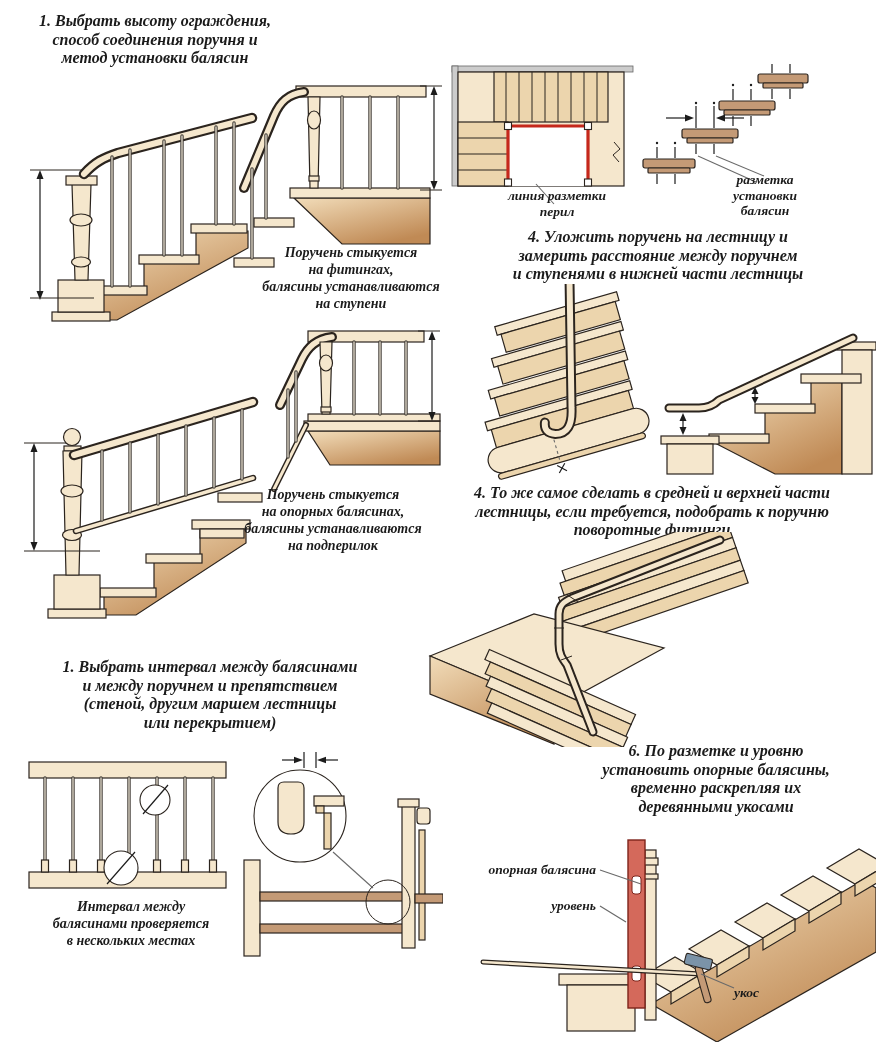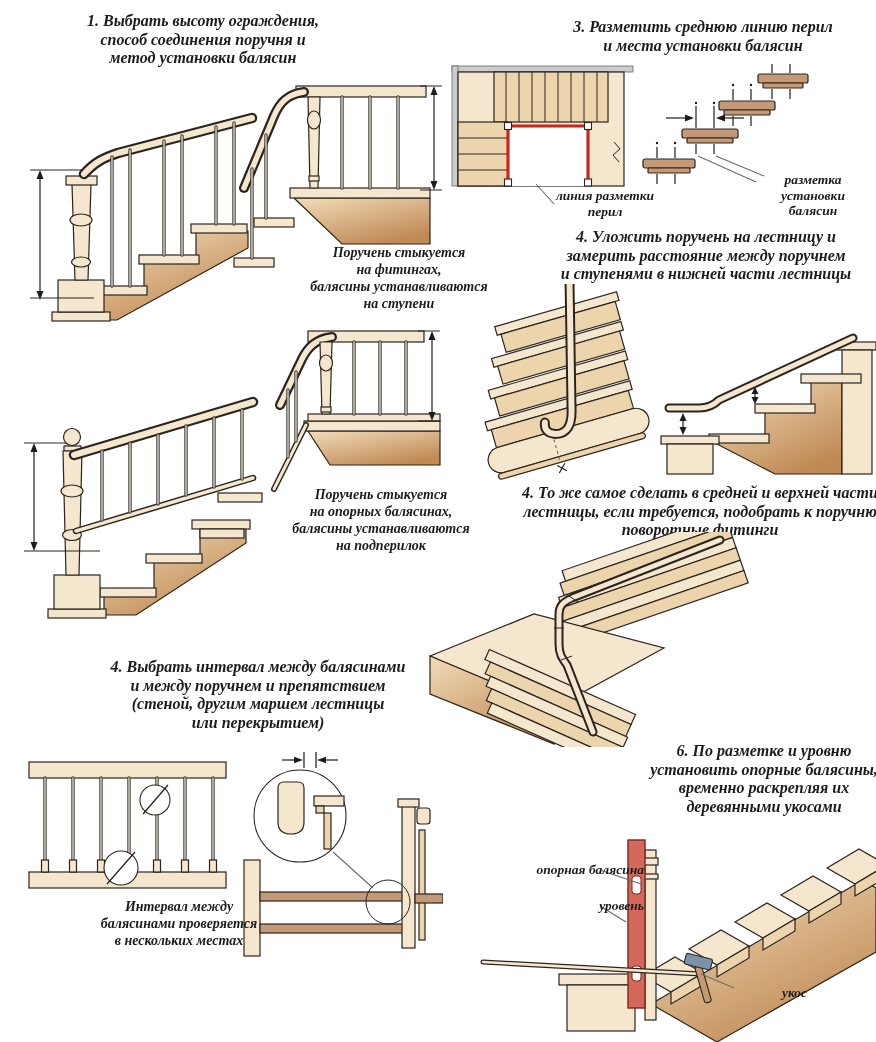--- a/index.html
+++ b/index.html
@@ -4,21 +4,21 @@
 <style>
 :root{
   --background:#ffffff; --text:#1b1b1b;
   --wood-light:#f5e7cd; --wood-mid:#ecd5ad; --wood-dark:#c08a55; --tread-brown:#c49a76;
   --outline:#2b241e; --markup-red:#c5281c; --level-red:#d4695b; --wall-gray:#cccccc; --steel-blue:#7b93a8;
 }
 html,body{margin:0;padding:0;background:var(--background);}
 .page{position:relative;width:876px;height:1042px;background:var(--background);overflow:hidden;
       font-family:"Liberation Serif","DejaVu Serif",serif;}
 .h{position:absolute;font-weight:bold;font-style:italic;color:var(--text);
-   text-align:center;white-space:pre-line;padding-left:48px;}
+   text-align:center;white-space:pre-line;}
 .heading{font-size:16px;line-height:1.17;}
 .caption{font-size:14px;line-height:1.22;}
 .lab{font-size:13.5px;line-height:1.15;}
 .lab.r{text-align:right;}
 .lab.l{text-align:left;font-style:italic;}
 svg.ill{position:absolute;overflow:hidden;}
 .f-wood{fill:var(--wood-light);stroke:var(--outline);stroke-width:1.2;}
 .f-mid{fill:var(--wood-mid);stroke:var(--outline);stroke-width:1.2;}
 .f-tread{fill:var(--tread-brown);stroke:var(--outline);stroke-width:1.2;}
 .f-white{fill:#ffffff;stroke:var(--outline);stroke-width:1.1;}
@@ -195,21 +195,21 @@
     <line class="thin" x1="410" y1="6" x2="432" y2="6"></line>
     <line class="thin" x1="410" y1="96" x2="432" y2="96"></line>
   </g>
 </svg>
 
 <div class="h caption" style="left:213px;top:486px;width:240px">Поручень стыкуется
 на опорных балясинах,
 балясины устанавливаются
 на подперилок</div>
 
-<div class="h heading" style="left:0;top:658px;width:420px">4. Выбрать интервал между балясинами
+<div class="h heading" style="left:0;top:658px;width:420px">1. Выбрать интервал между балясинами
 и между поручнем и препятствием
 (стеной, другим маршем лестницы
 или перекрытием)</div>
 
 <svg class="ill" style="left:25px;top:752px" width="205" height="150" viewBox="0 0 205 150">
   <rect class="f-wood" x="4" y="10" width="197" height="16"></rect>
   <rect class="f-wood" x="4" y="120" width="197" height="16"></rect>
   <g>
     <line class="bal-d" x1="20" y1="26" x2="20" y2="108"></line>
         <line class="bal-l" x1="20" y1="26" x2="20" y2="108"></line>
@@ -270,22 +270,20 @@
     <rect class="f-tread" x="177" y="152" width="28" height="9"></rect>
     <circle class="thin" cx="150" cy="160" r="22" fill="none" stroke-width="1.3"></circle>
     <line class="ptr" x1="95" y1="110" x2="135" y2="146"></line>
   </g>
 </svg>
 
 <div class="h caption" style="left:21px;top:898px;width:220px">Интервал между
 балясинами проверяется
 в нескольких местах</div>
 
-<div class="h heading" style="left:440px;top:18px;width:430px">3. Разметить среднюю линию перил
-и места установки балясин</div>
 
 <svg class="ill" style="left:450px;top:62px" width="185" height="155" viewBox="0 0 185 155">
   <rect class="wall" x="2" y="4" width="181" height="6"></rect>
   <rect class="wall" x="2" y="4" width="6" height="120"></rect>
   <rect class="f-wood" x="8" y="10" width="166" height="114"></rect>
   <g>
     <rect class="f-mid" x="44" y="10" width="114" height="50"></rect>
     <line class="thin" x1="56" y1="10" x2="56" y2="60"></line>
         <line class="thin" x1="69" y1="10" x2="69" y2="60"></line>
     <line class="thin" x1="82" y1="10" x2="82" y2="60"></line>

